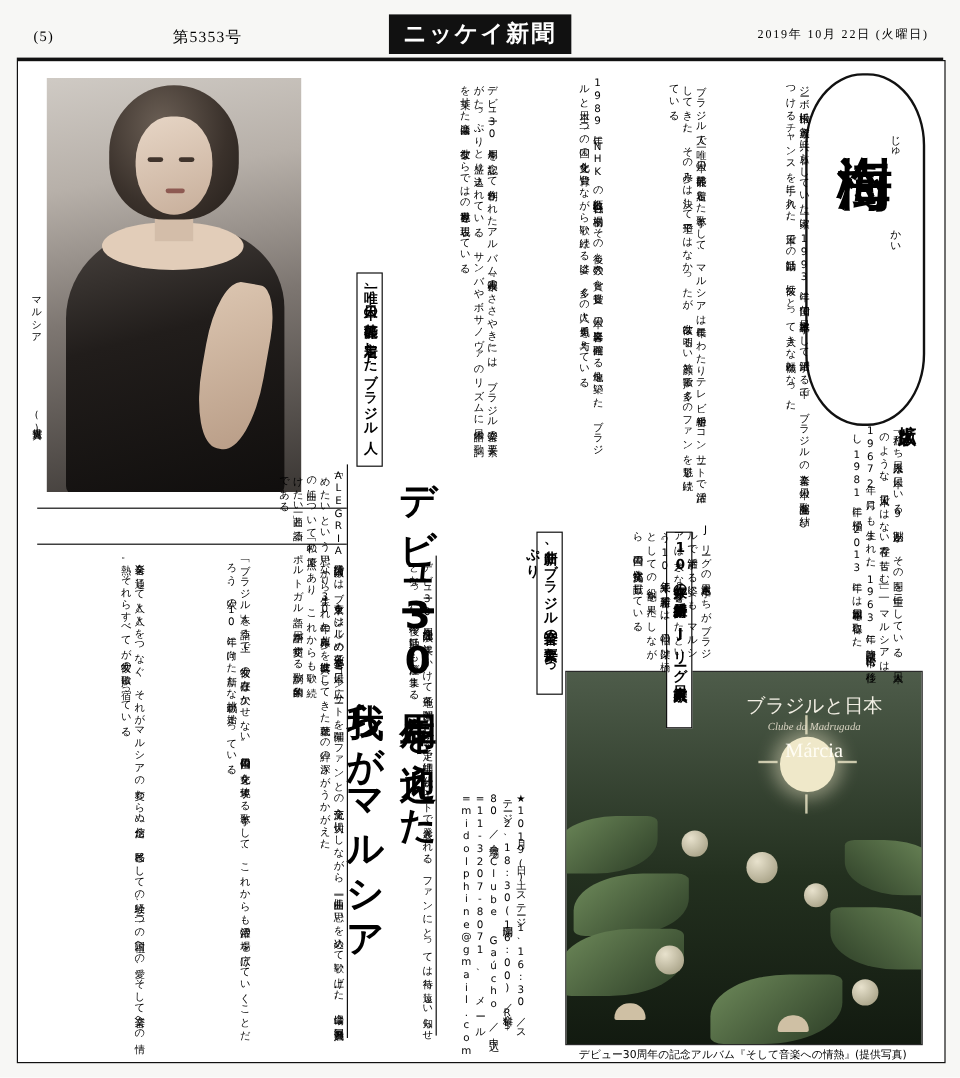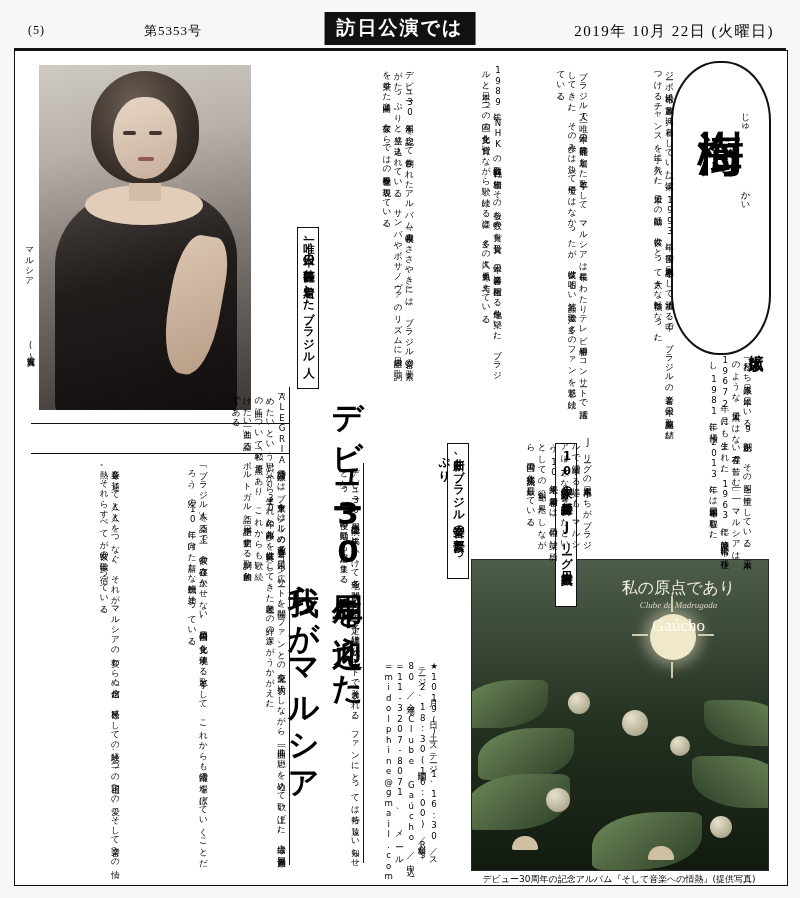--- a/index.html
+++ b/index.html
@@ -26,21 +26,21 @@
   .masthead .issue-no{
     position:absolute;left:130px;top:12px;font-size:13px;letter-spacing:1px;
   }
   .masthead .logo{
     position:absolute;left:50%;transform:translateX(-50%);top:2px;
     background:#111;color:#fff;font-size:19px;font-weight:bold;
     padding:3px 12px 4px;letter-spacing:2px;
     font-family:"DejaVu Sans", sans-serif;
   }
   .masthead .date{
-    position:absolute;right:12px;top:12px;font-size:15px;letter-spacing:1.5px;
+    position:absolute;right:12px;top:12px;font-size:10px;letter-spacing:1.5px;
   }
   
   .frame{
     position:absolute;left:14px;top:50px;width:772px;height:834px;
     border:1px solid #111;
     background:#fff;
   }
   
   .v{
     writing-mode:vertical-rl;
@@ -188,21 +188,21 @@
   .vline{position:absolute;background:#111;width:1px;}
 </style>
 </head>
 <body>
 
 <div class="page">
 
   <div class="masthead">
     <span class="page-no">(5)</span>
     <span class="issue-no">第5353号</span>
-    <span class="logo">訪日公演では</span>
+    <span class="logo">ニッケイ新聞</span>
     <span class="date">2019年 10月 22日 (火曜日)</span>
   </div>
 
   <div class="frame">
 
     <div class="photo">
       <div class="dress"></div>
       <div class="shoulder"></div>
       <div class="arm"></div>
       <div class="neck"></div>
@@ -239,23 +239,23 @@
       <div class="leaf" style="left:232px;top:140px;width:82px;height:46px;transform:scaleX(-1);"></div>
       <div class="leaf" style="left:220px;top:196px;width:94px;height:52px;transform:scaleX(-1);"></div>
       <div class="leaf" style="left:120px;top:252px;width:110px;height:58px;"></div>
       <div class="creature" style="left:96px;top:132px;width:22px;height:22px;"></div>
       <div class="creature" style="left:150px;top:150px;width:26px;height:26px;"></div>
       <div class="creature" style="left:198px;top:176px;width:20px;height:20px;"></div>
       <div class="creature" style="left:74px;top:228px;width:24px;height:24px;"></div>
       <div class="creature" style="left:238px;top:256px;width:22px;height:22px;"></div>
       <div class="mushroom" style="left:40px;top:276px;"></div>
       <div class="mushroom" style="left:176px;top:286px;"></div>
-      <div class="title">私の原点であり</div>
+      <div class="title">ブラジルと日本</div>
       <div class="subtitle">Clube da Madrugada</div>
-      <div class="artist">Gaúcho</div>
+      <div class="artist">Márcia</div>
     </div>
     <div class="album-caption">デビュー30周年の記念アルバム『そして音楽への情熱』(提供写真)</div>
 
     <div class="v boxhead" style="left:282px;top:176px;height:150px;width:16px;">唯一、日本の芸能界に定着したブラジル人</div>
     <div class="v boxhead" style="left:540px;top:392px;height:152px;width:16px;">10年来の新番組持ち　Jリーグ日本人大貢献</div>
     <div class="v boxhead" style="left:432px;top:392px;height:124px;width:16px;">新曲、ブラジル音楽の要素たっぷり</div>
 
     <div class="v body-col" style="position:absolute;left:660px;top:304px;height:200px;width:78px;">「私たち日系人は日本にいる9割以上が、その国を二重にしている。日本人のような、日本人ではない存在で苦しむ」――マルシアは1967年2月にも生まれた。1963年に静岡県浜松市に移住し、1981年に帰伯。2013年には日本国籍を取得した。</div>
     <div class="v body-col" style="position:absolute;left:576px;top:14px;height:370px;width:84px;">ジーボ浜松市に家族と共に暮らしていた一家は、1993年に伯国で日本語歌手として活躍する中で、ブラジルの音楽と日本の歌謡曲を結びつけるチャンスを手に入れた。日本での活動は、彼女にとって大きな転機となった。</div>
     <div class="v body-col" style="position:absolute;left:490px;top:14px;height:340px;width:84px;">ブラジル人で唯一、日本の芸能界に定着した歌手として、マルシアは長年にわたりテレビ番組やコンサートで活躍してきた。その歩みは決して平坦ではなかったが、彼女は明るい笑顔と歌声で多くのファンを魅了し続けている。</div>

